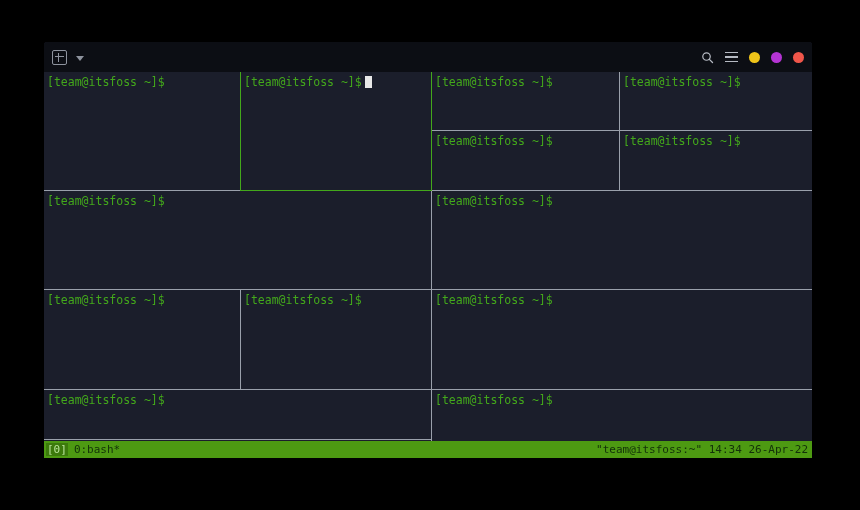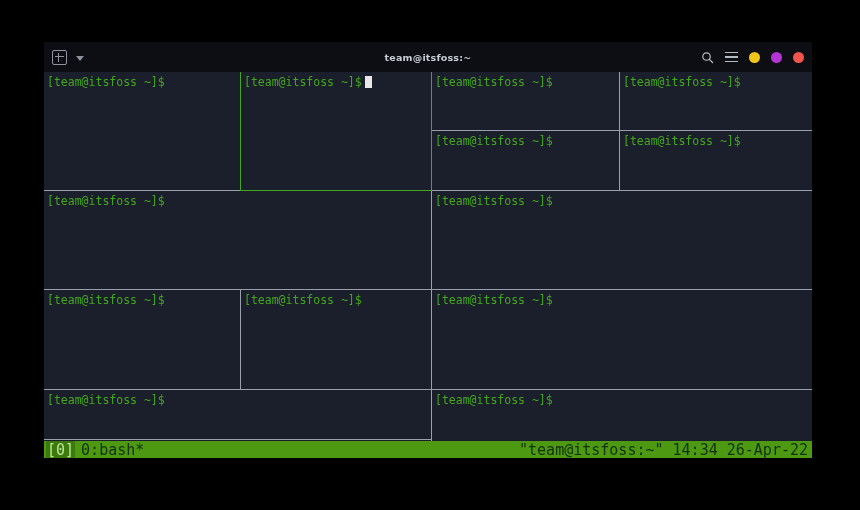--- a/index.html
+++ b/index.html
@@ -138,21 +138,21 @@
   
   #statusbar {
     position: absolute;
     left: 0; bottom: 0;
     width: 768px;
     height: 17px;
     background: #4d9a12;
     display: flex;
     align-items: center;
     font-family: "DejaVu Sans Mono", monospace;
-    font-size: 15px;
+    font-size: 11px;
     color: #0f2b06;
     box-sizing: border-box;
     padding: 0 2px;
   }
   #status-left {
     color: #13310a;
     white-space: pre;
   }
   #status-left .session {
     background: #3c7a0c;
@@ -172,21 +172,20 @@
 <div id="screen">
 
   <div id="window">
 
     <div id="titlebar">
       <div class="tb-left">
         <span class="newtab-icon"></span>
         <span class="chevron-icon"></span>
       </div>
 
-      <div id="title-text">team@itsfoss:~</div>
 
       <div class="tb-right">
         <span>
           <svg class="search-icon" width="13" height="13" viewBox="0 0 16 16">
             <circle cx="6.8" cy="6.8" r="4.6" fill="none" stroke="#b5b9c2" stroke-width="1.5"></circle>
             <line x1="10.3" y1="10.3" x2="14.2" y2="14.2" stroke="#b5b9c2" stroke-width="1.6" stroke-linecap="round"></line>
           </svg>
         </span>
         <span class="hamburger-icon">
           <span></span>

